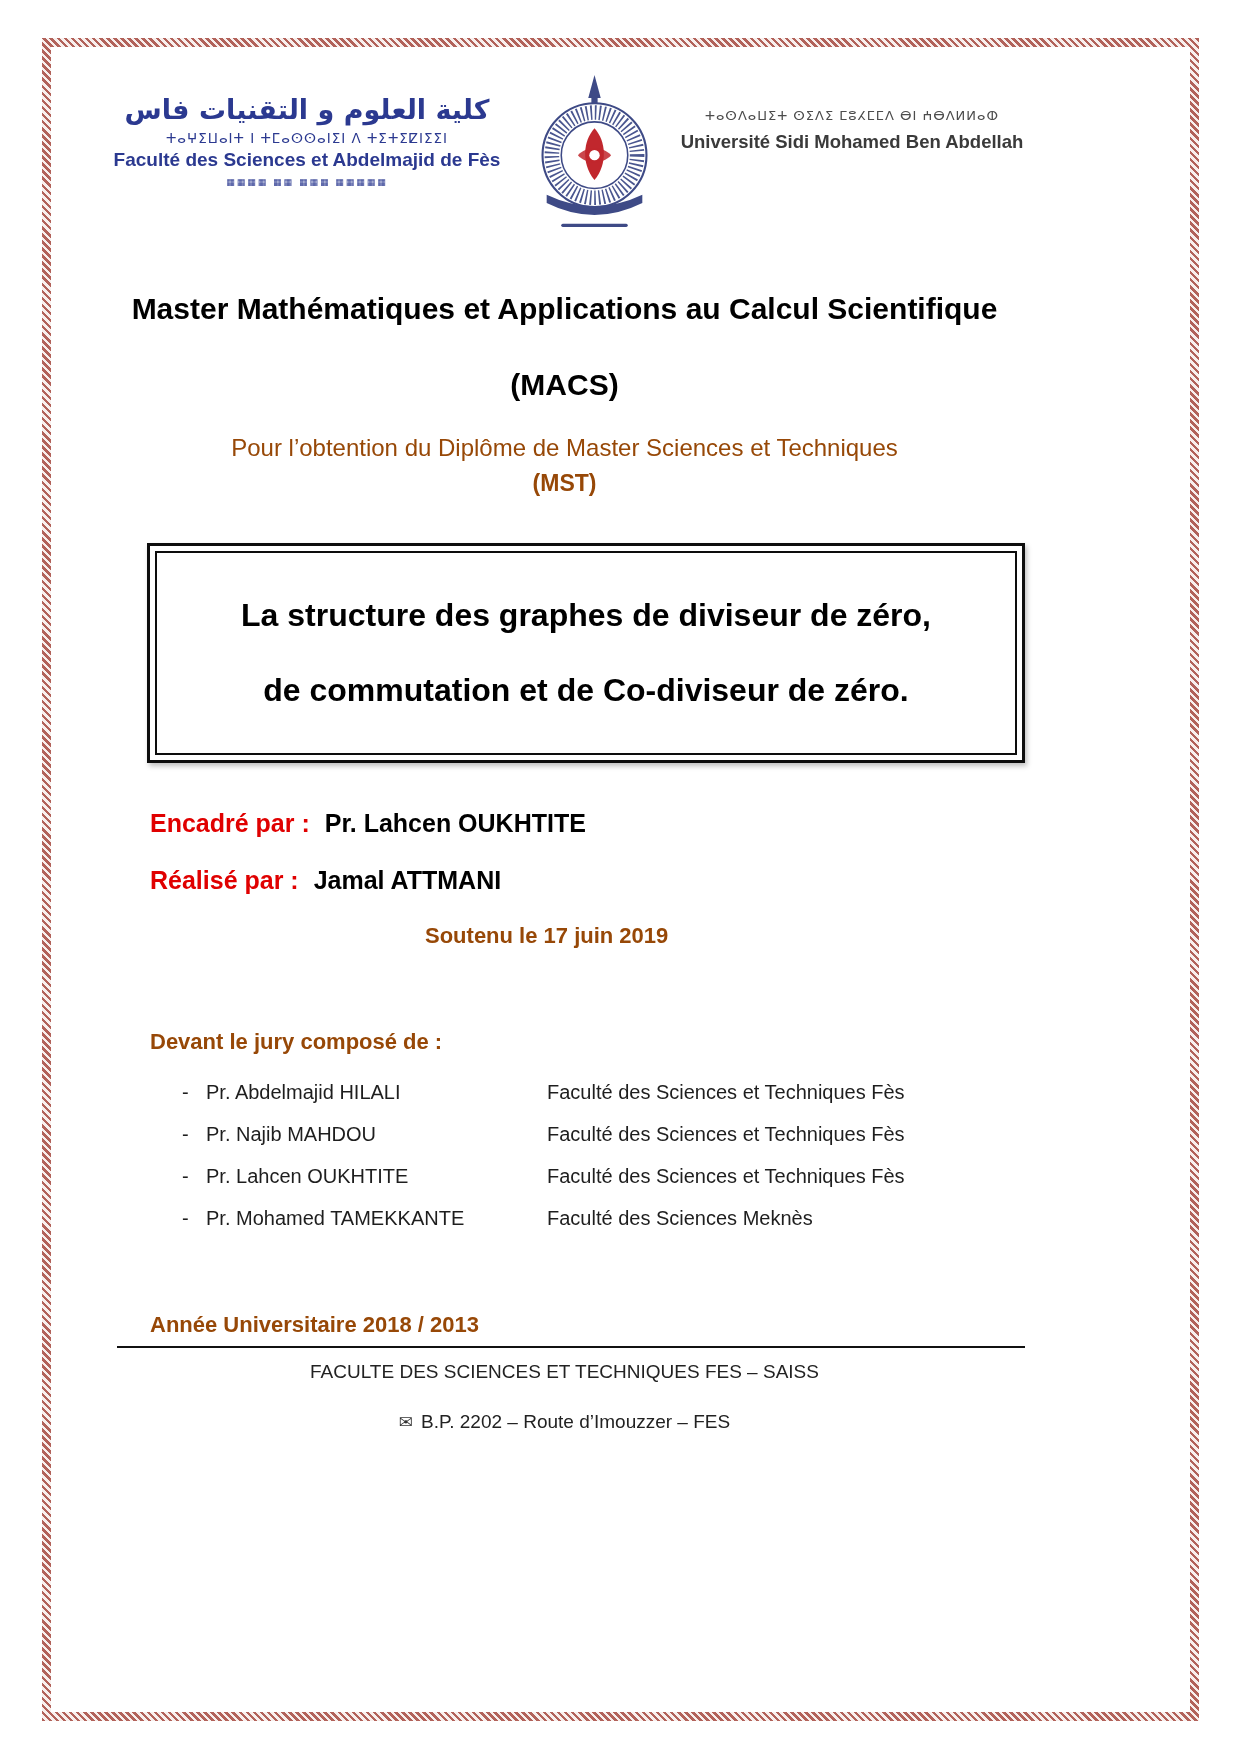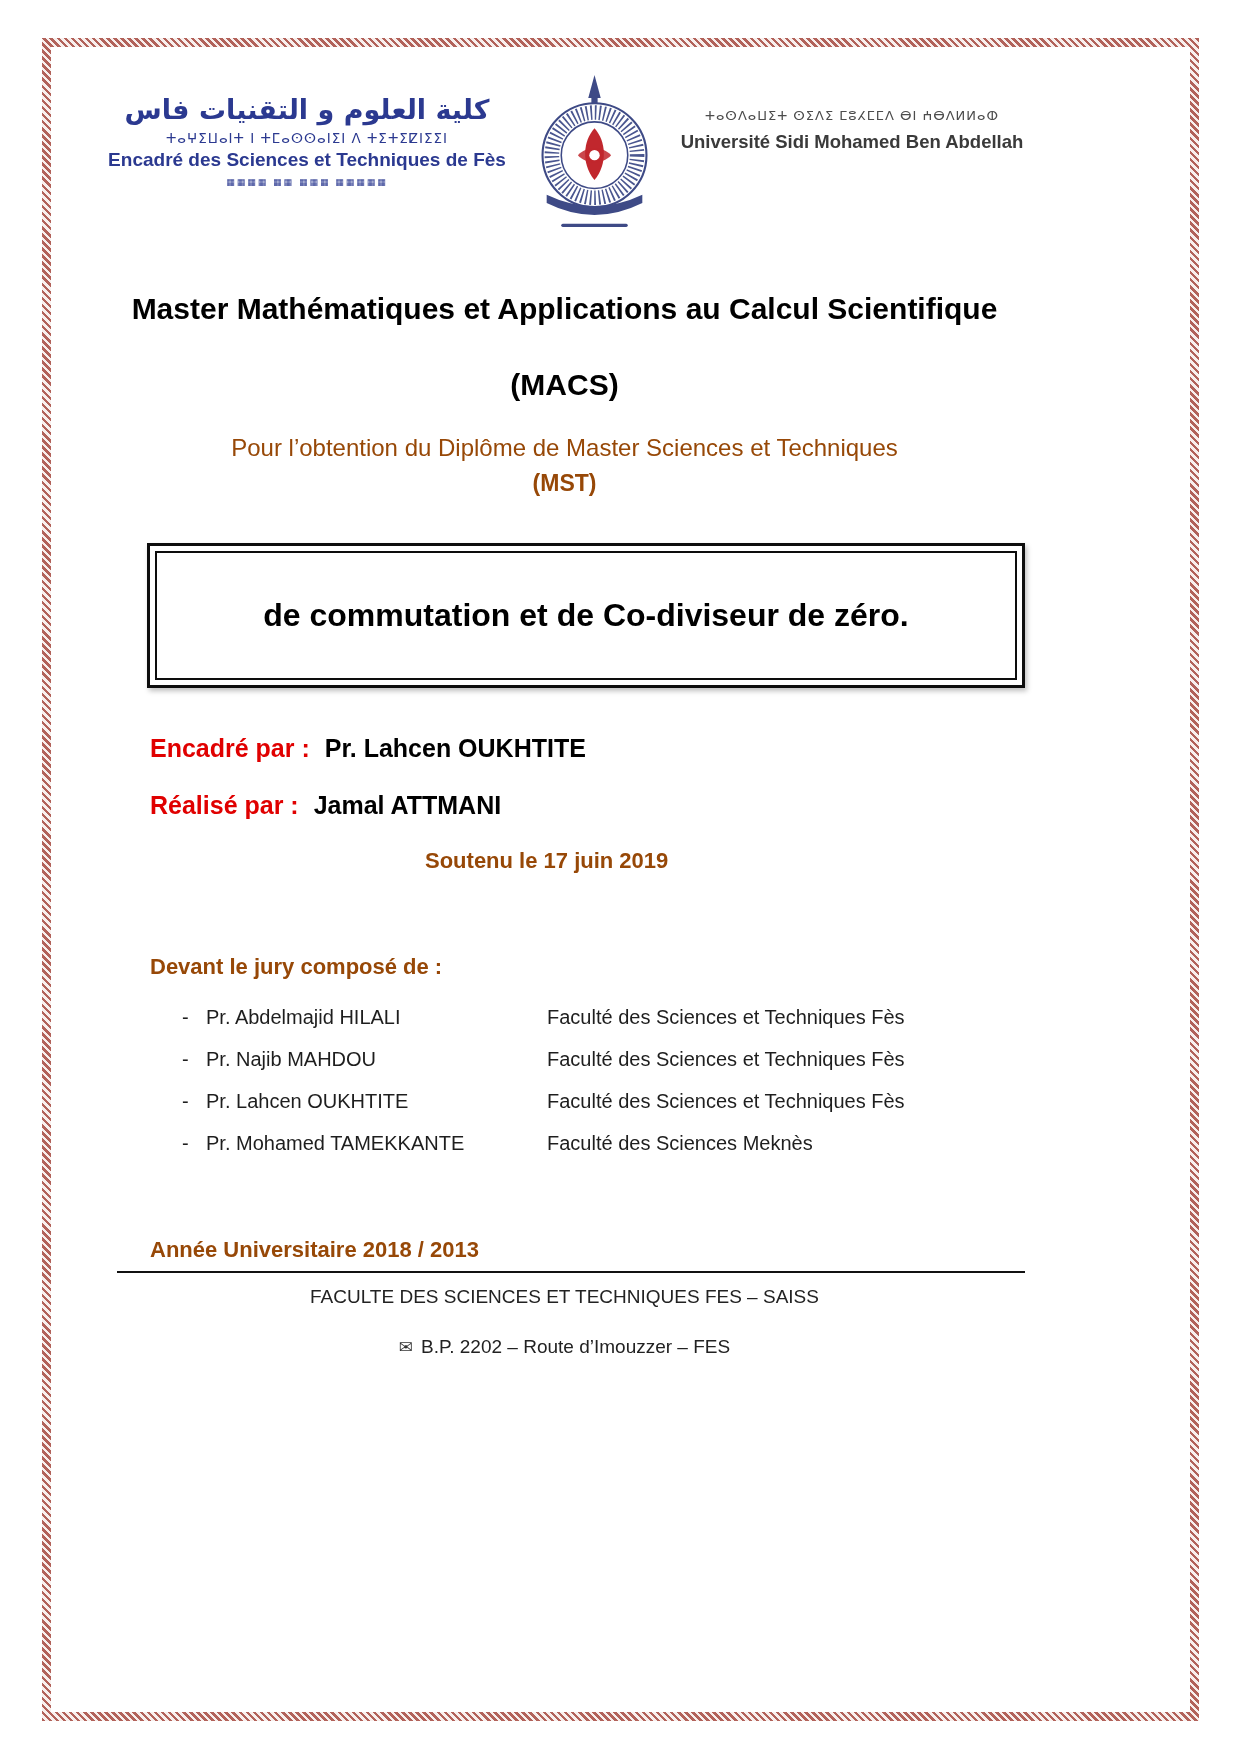--- a/index.html
+++ b/index.html
@@ -80,21 +80,21 @@
 
   <div class="frame"></div>
 
   <div class="content">
 
     <div class="header">
 
       <div class="hdr-left">
         <div class="arabic">كلية العلوم و التقنيات فاس</div>
         <div class="tifinagh">ⵜⴰⵖⵉⵡⴰⵏⵜ ⵏ ⵜⵎⴰⵙⵙⴰⵏⵉⵏ ⴷ ⵜⵉⵜⵉⵇⵏⵉⵉⵏ</div>
-        <div class="french">Encadré des Sciences et Techniques de Fès</div>
+        <div class="french">Faculté des Sciences et Abdelmajid de Fès</div>
         <div class="symbols">▦▦▦▦ ▦▦ ▦▦▦ ▦▦▦▦▦</div>
       </div>
 
       <div class="hdr-logo">
         <svg width="125" height="158" viewBox="0 0 120 152">
           <path d="M60 3 L54 25 L66 25 Z" fill="#3E4A86"></path>
           <rect x="57" y="23" width="6" height="9" fill="#3E4A86"></rect>
           <circle cx="60" cy="80" r="50" fill="#ffffff" stroke="#3E4A86" stroke-width="2"></circle>
           <circle cx="60" cy="80" r="41" fill="none" stroke="#4a568f" stroke-width="14" stroke-dasharray="1.6 2.6"></circle>
           <circle cx="60" cy="80" r="32" fill="#ffffff" stroke="#3E4A86" stroke-width="1.5"></circle>
@@ -113,20 +113,21 @@
 
     </div>
 
     <div class="master-title t-center">Master Mathématiques et Applications au Calcul Scientifique</div>
     <div class="macs t-center">(MACS)</div>
     <div class="obtention t-center">Pour l’obtention du Diplôme de Master Sciences et Techniques</div>
     <div class="mst t-center">(MST)</div>
 
     <div class="title-box">
       <div class="title-box-inner">
+        <div class="thesis-line">La structure des graphes de diviseur de zéro,</div>
         <div class="thesis-line">de commutation et de Co-diviseur de zéro.</div>
       </div>
     </div>
 
     <div class="credits">
       <div class="credit-line">
         <span class="credit-label">Encadré par :</span>
         <span class="credit-name">Pr. Lahcen OUKHTITE</span>
       </div>
       <div class="credit-line">

